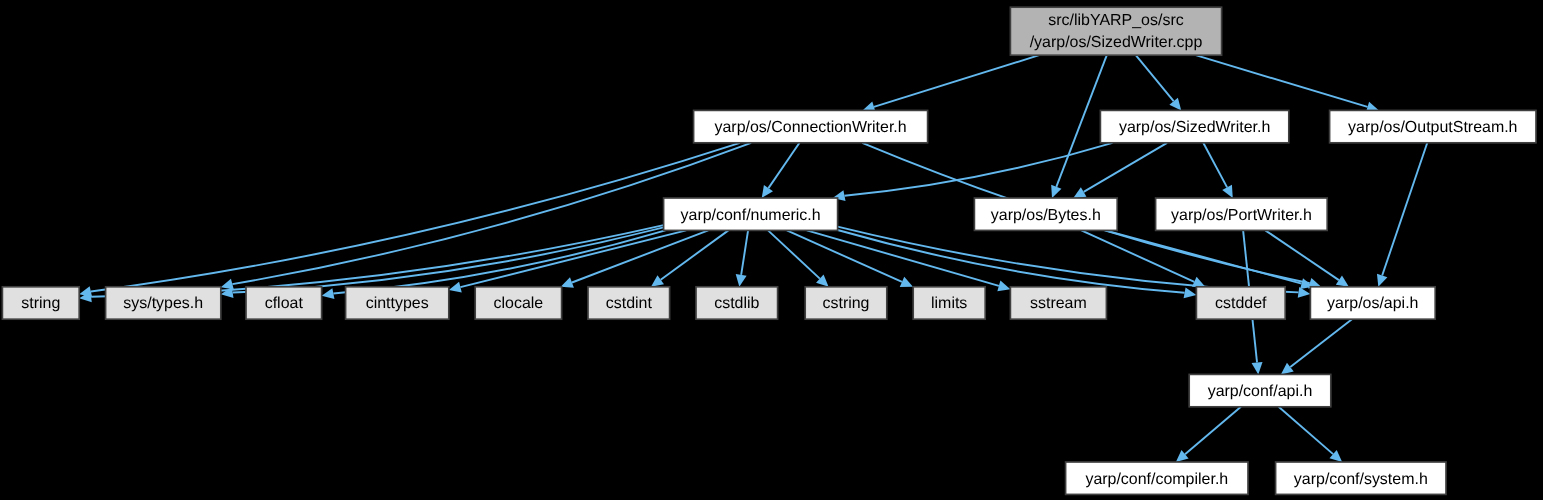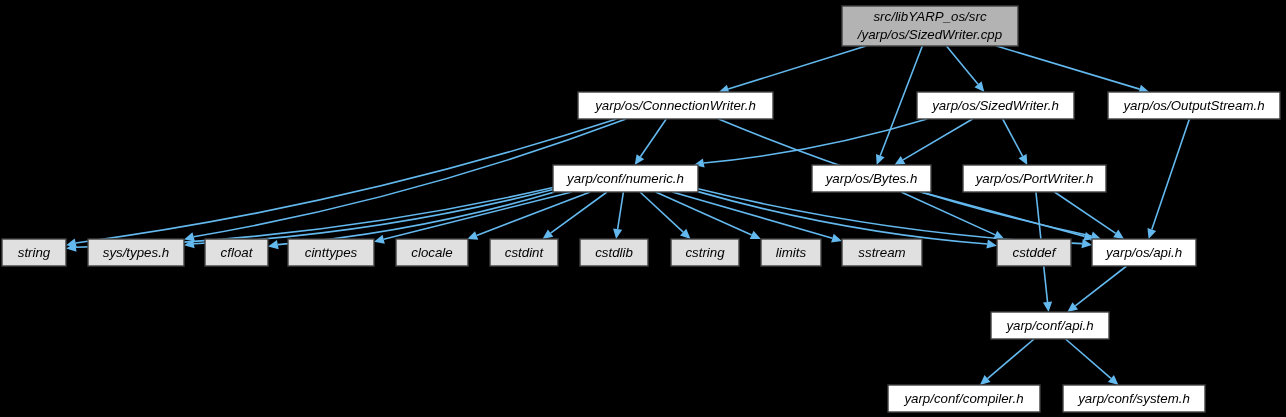--- a/index.html
+++ b/index.html
@@ -7,21 +7,20 @@
     padding: 0;
     background: #000000;
   }
   #graph-root {
     position: relative;
     width: 1286px;
     height: 417px;
     background: #000000;
     overflow: hidden;
     font-family: "Liberation Sans", sans-serif;
-    font-style: italic;
   }
   svg#graph-svg {
     position: absolute;
     top: 0;
     left: 0;
     width: 1286px;
     height: 417px;
     display: block;
   }
   .node-box {

